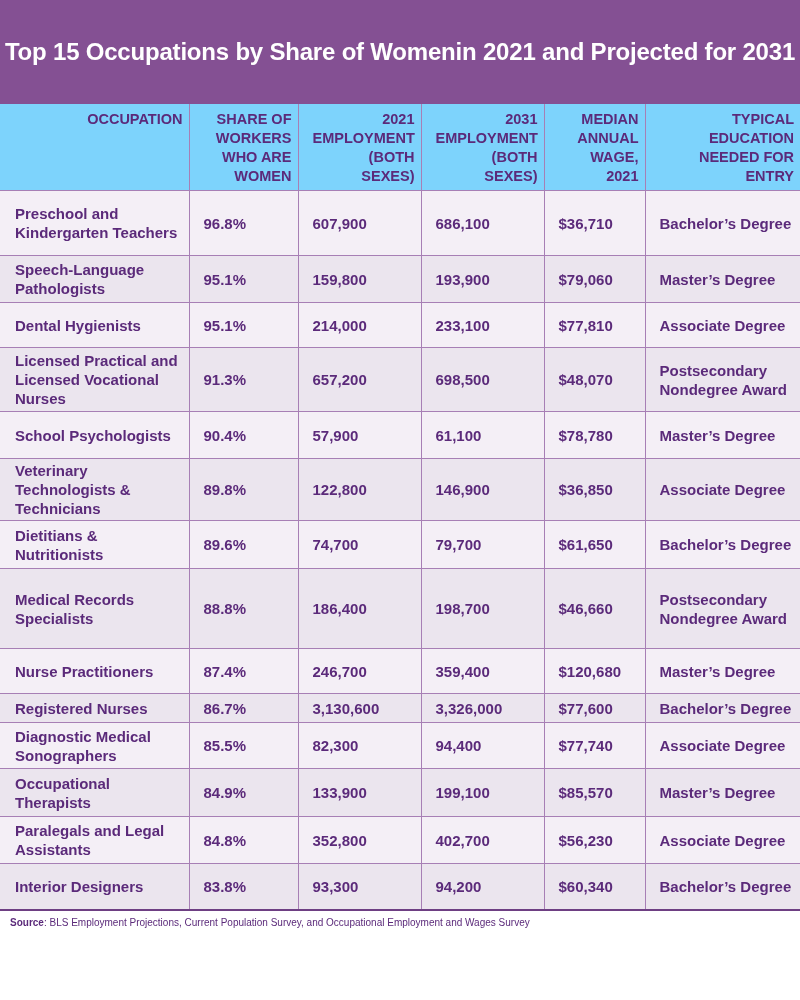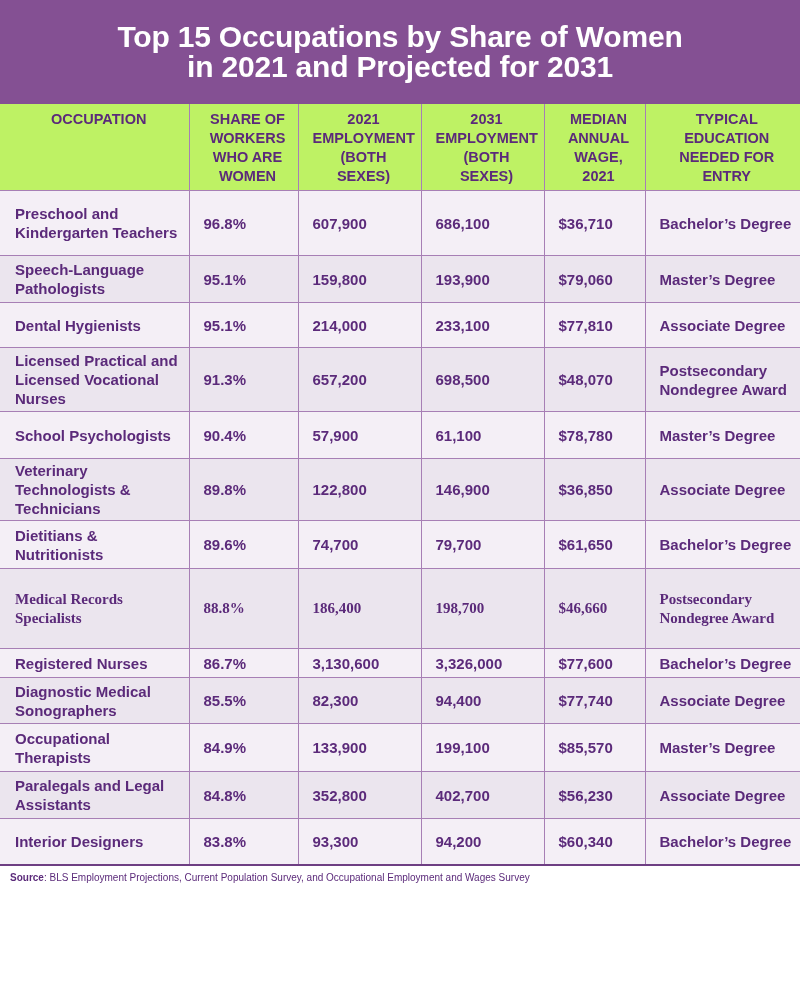--- a/index.html
+++ b/index.html
@@ -1,29 +1,29 @@
 <!DOCTYPE html>
 <html><head>
   <meta charset="utf-8">
   <style>
     * { box-sizing: border-box; margin: 0; padding: 0; }
     html, body { width: 800px; height: 1000px; background: #ffffff; overflow: hidden; }
     body { font-family: "Liberation Sans", "DejaVu Sans", sans-serif; color: #5b2a7a; }
     .banner {
       width: 800px; height: 104px; background: #845093;
-      display: flex; align-items: center; justify-content: center; flex-direction: column;
-      color: #ffffff; font-weight: bold; font-size: 30px; line-height: 30px; text-align: center;
+      display: flex; align-items: center; justify-content: center; 
+      color: #ffffff; font-weight: bold; font-size: 24px; line-height: 30px; text-align: center;
       letter-spacing: -0.2px;
     }
     table { width: 800px; border-collapse: collapse; table-layout: fixed; }
     col.c0 { width: 189px; } col.c1 { width: 109px; } col.c2 { width: 123px; }
     col.c3 { width: 123px; } col.c4 { width: 101px; } col.c5 { width: 155px; }
     thead th {
-      background: #bef264; color: #5b2a7a; font-weight: bold; font-size: 14.5px;
-      line-height: 19px; text-align: center; vertical-align: top;
+      background: #7dd3fc; color: #5b2a7a; font-weight: bold; font-size: 14.5px;
+      line-height: 19px; text-align: right; vertical-align: top;
       padding: 6px 6px 4px 14px; height: 86px;
       border-left: 1px solid #a77fb5;
       border-bottom: 1px solid #a77fb5;
     }
     thead th:first-child { border-left: none; padding-left: 15px; }
     tbody td {
       font-weight: bold; font-size: 15px; line-height: 19px; color: #5b2a7a;
       padding: 2px 6px 2px 14px; vertical-align: middle;
       border-left: 1px solid #a77fb5; border-bottom: 1px solid #a77fb5;
     }
@@ -113,27 +113,35 @@
         <td>Associate Degree</td>
       </tr>
       <tr style="height: 48px;">
         <td>Dietitians &amp; Nutritionists</td>
         <td>89.6%</td>
         <td>74,700</td>
         <td>79,700</td>
         <td>$61,650</td>
         <td>Bachelor’s Degree</td>
       </tr>
-      <tr style="height: 80px; font-family: Liberation Serif, serif;">
+      <tr style="height: 80px;">
         <td>Medical Records Specialists</td>
         <td>88.8%</td>
         <td>186,400</td>
         <td>198,700</td>
         <td>$46,660</td>
         <td>Postsecondary Nondegree Award</td>
+      </tr>
+      <tr style="height: 45px;">
+        <td>Nurse Practitioners</td>
+        <td>87.4%</td>
+        <td>246,700</td>
+        <td>359,400</td>
+        <td>$120,680</td>
+        <td>Master’s Degree</td>
       </tr>
       <tr style="height: 29px; margin-top: 16px;">
         <td>Registered Nurses</td>
         <td>86.7%</td>
         <td>3,130,600</td>
         <td>3,326,000</td>
         <td>$77,600</td>
         <td>Bachelor’s Degree</td>
       </tr>
       <tr style="height: 46px; padding-left: 43px;">

